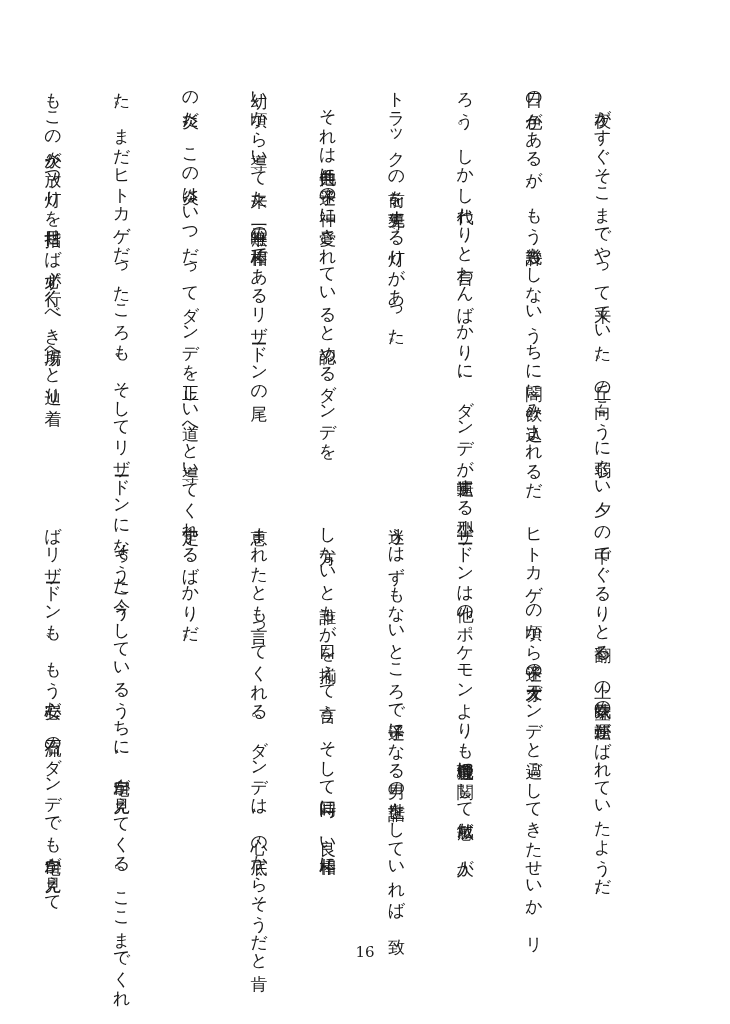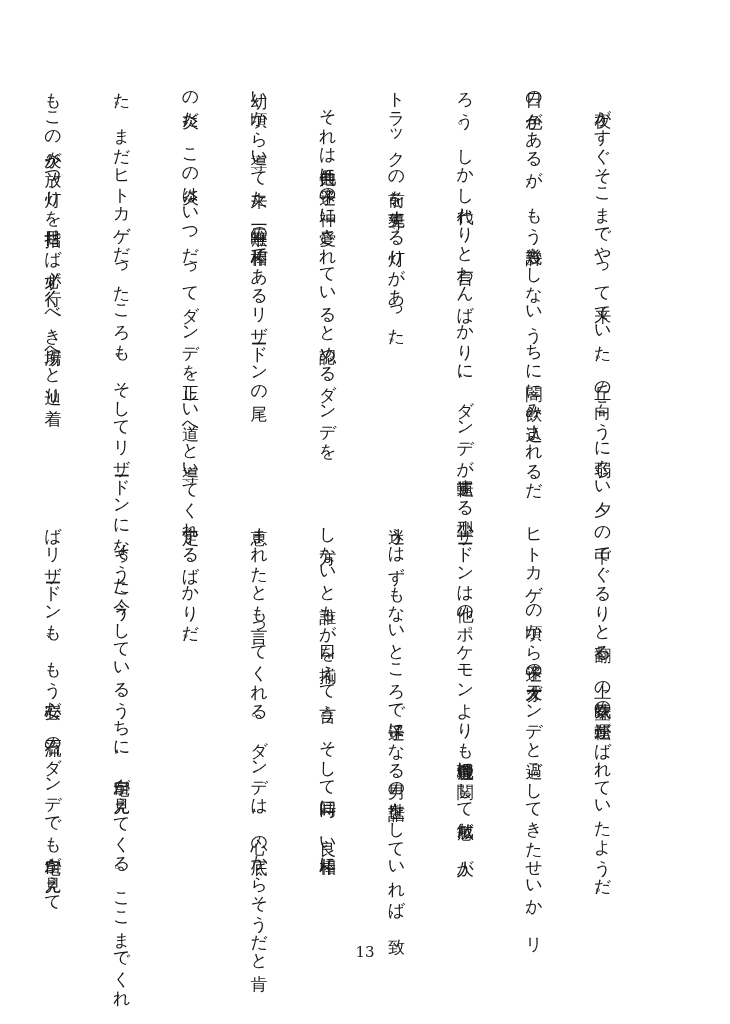--- a/index.html
+++ b/index.html
@@ -106,14 +106,14 @@
     
     
     
     
     
     
     
     
   </div>
 
-  <div class="page-number">13</div>
+  <div class="page-number">16</div>
 </div>
 
 </body></html>

